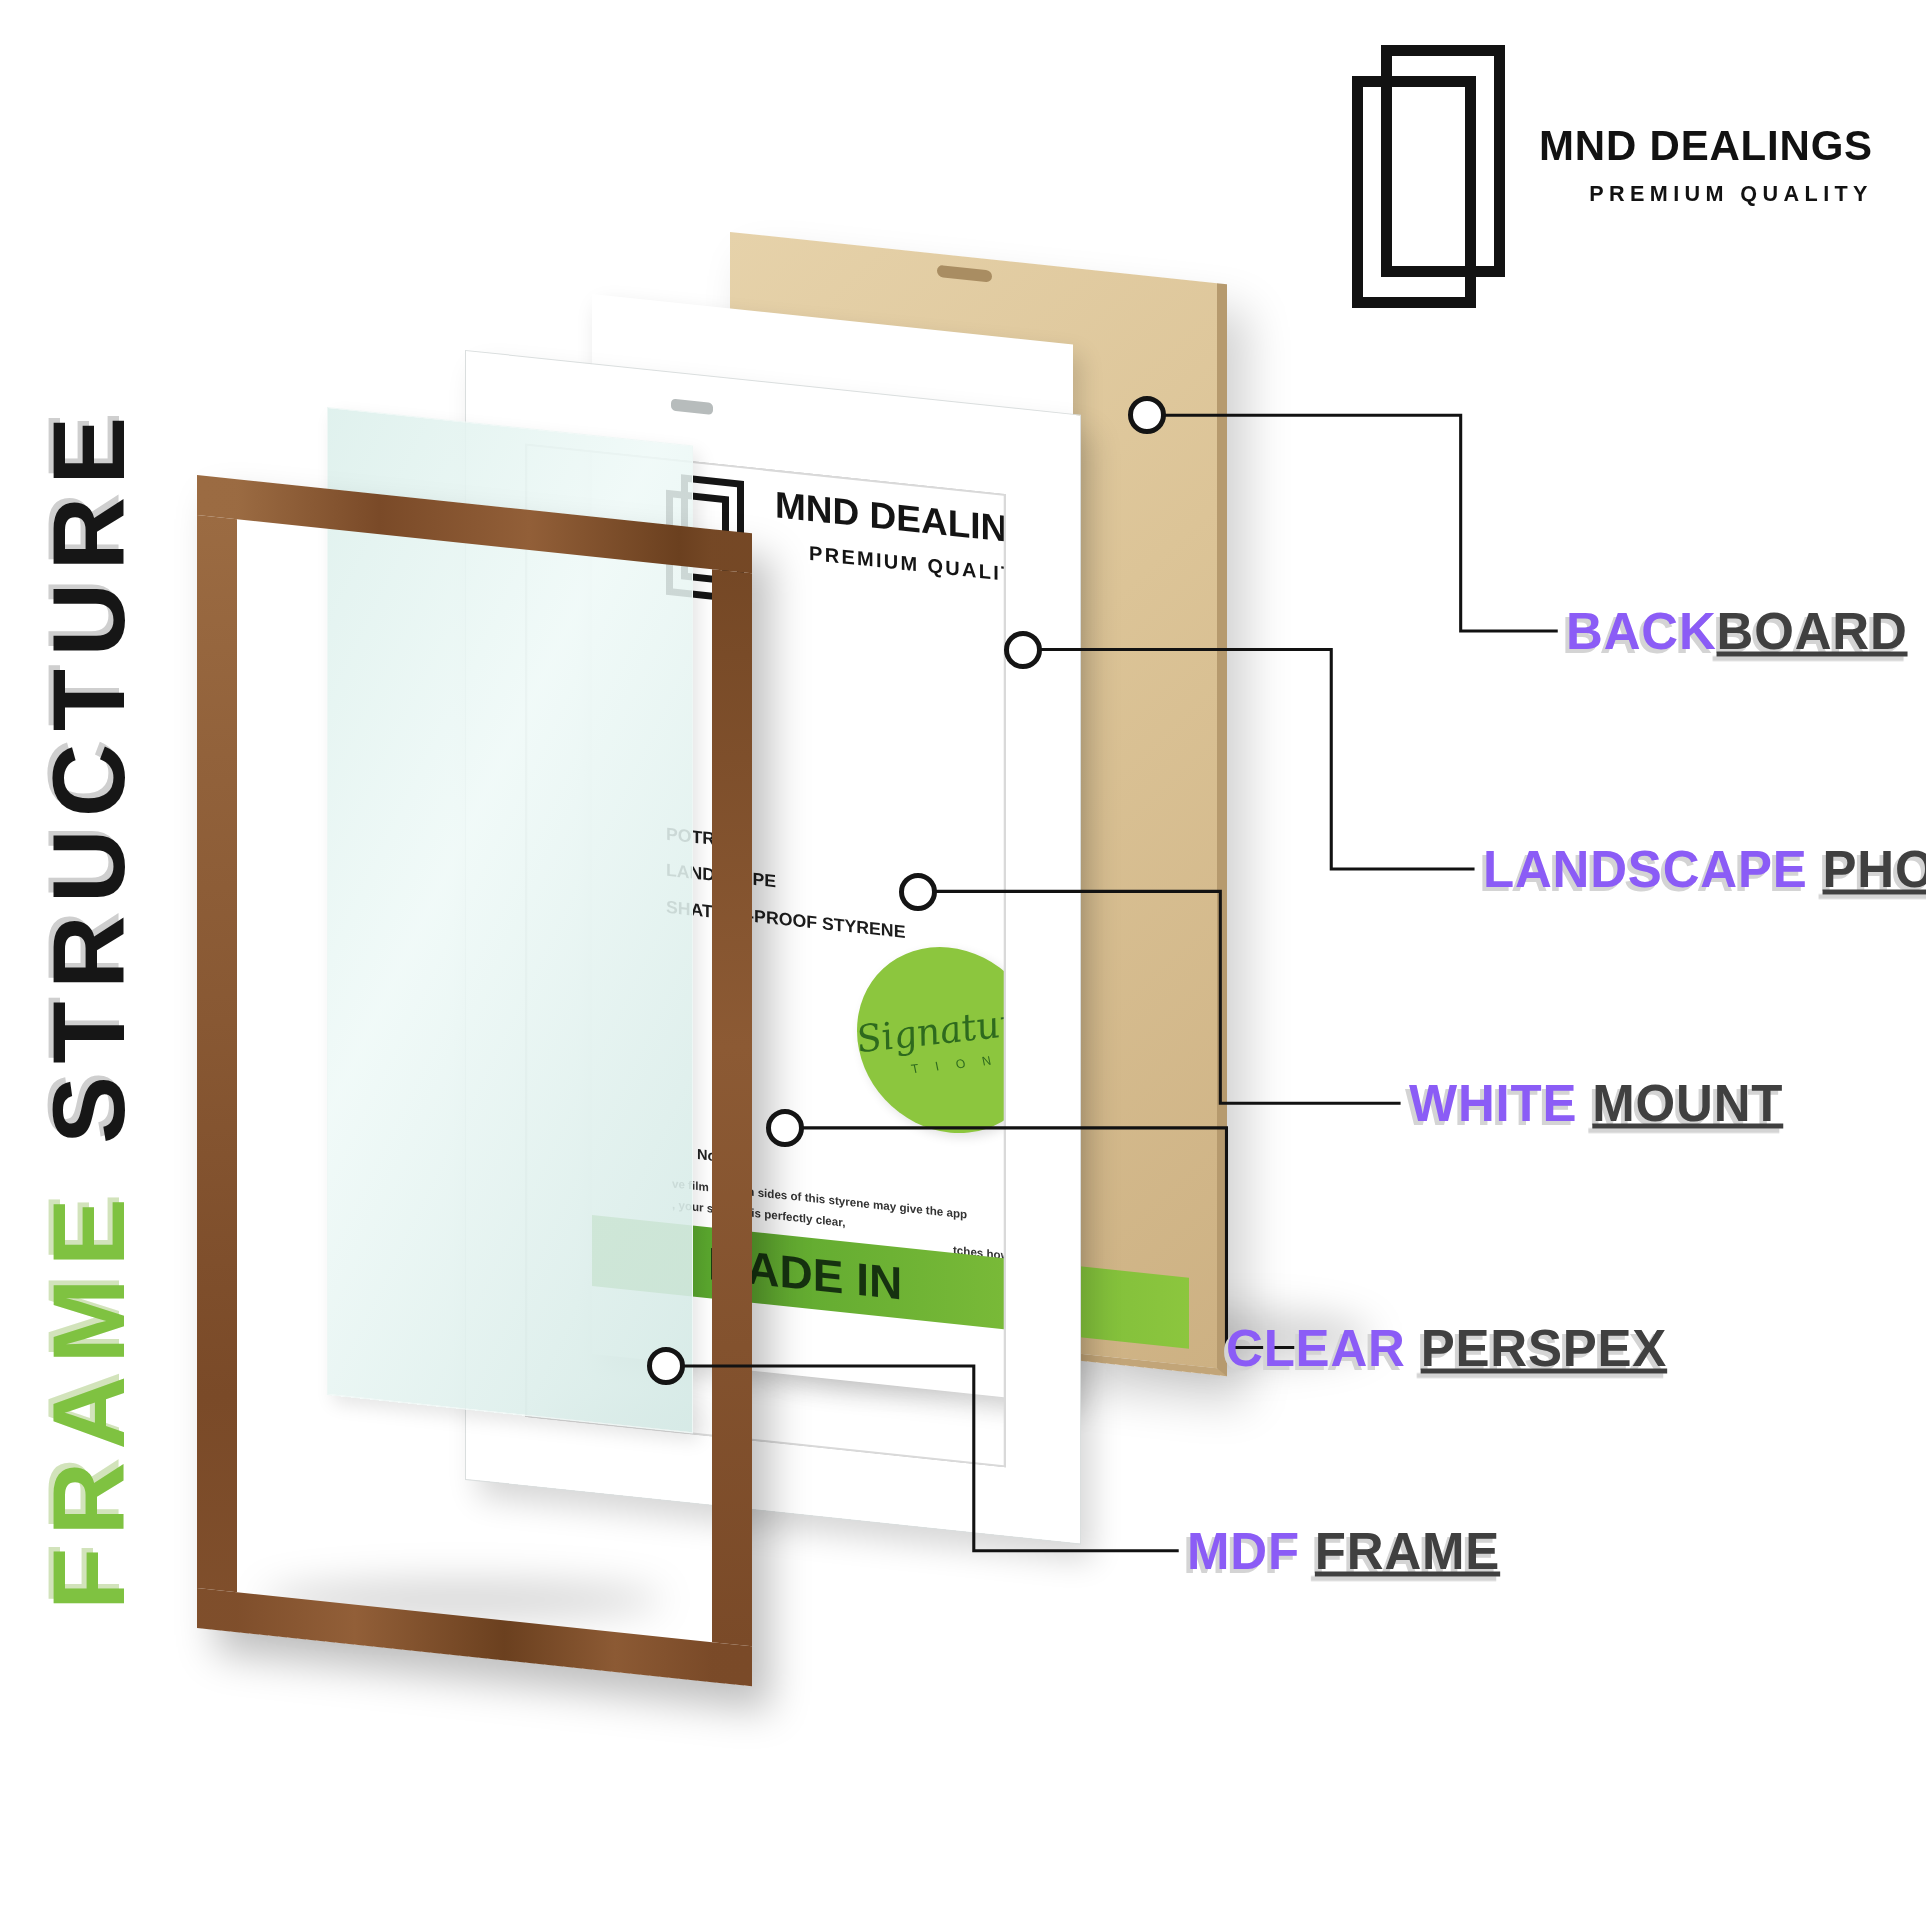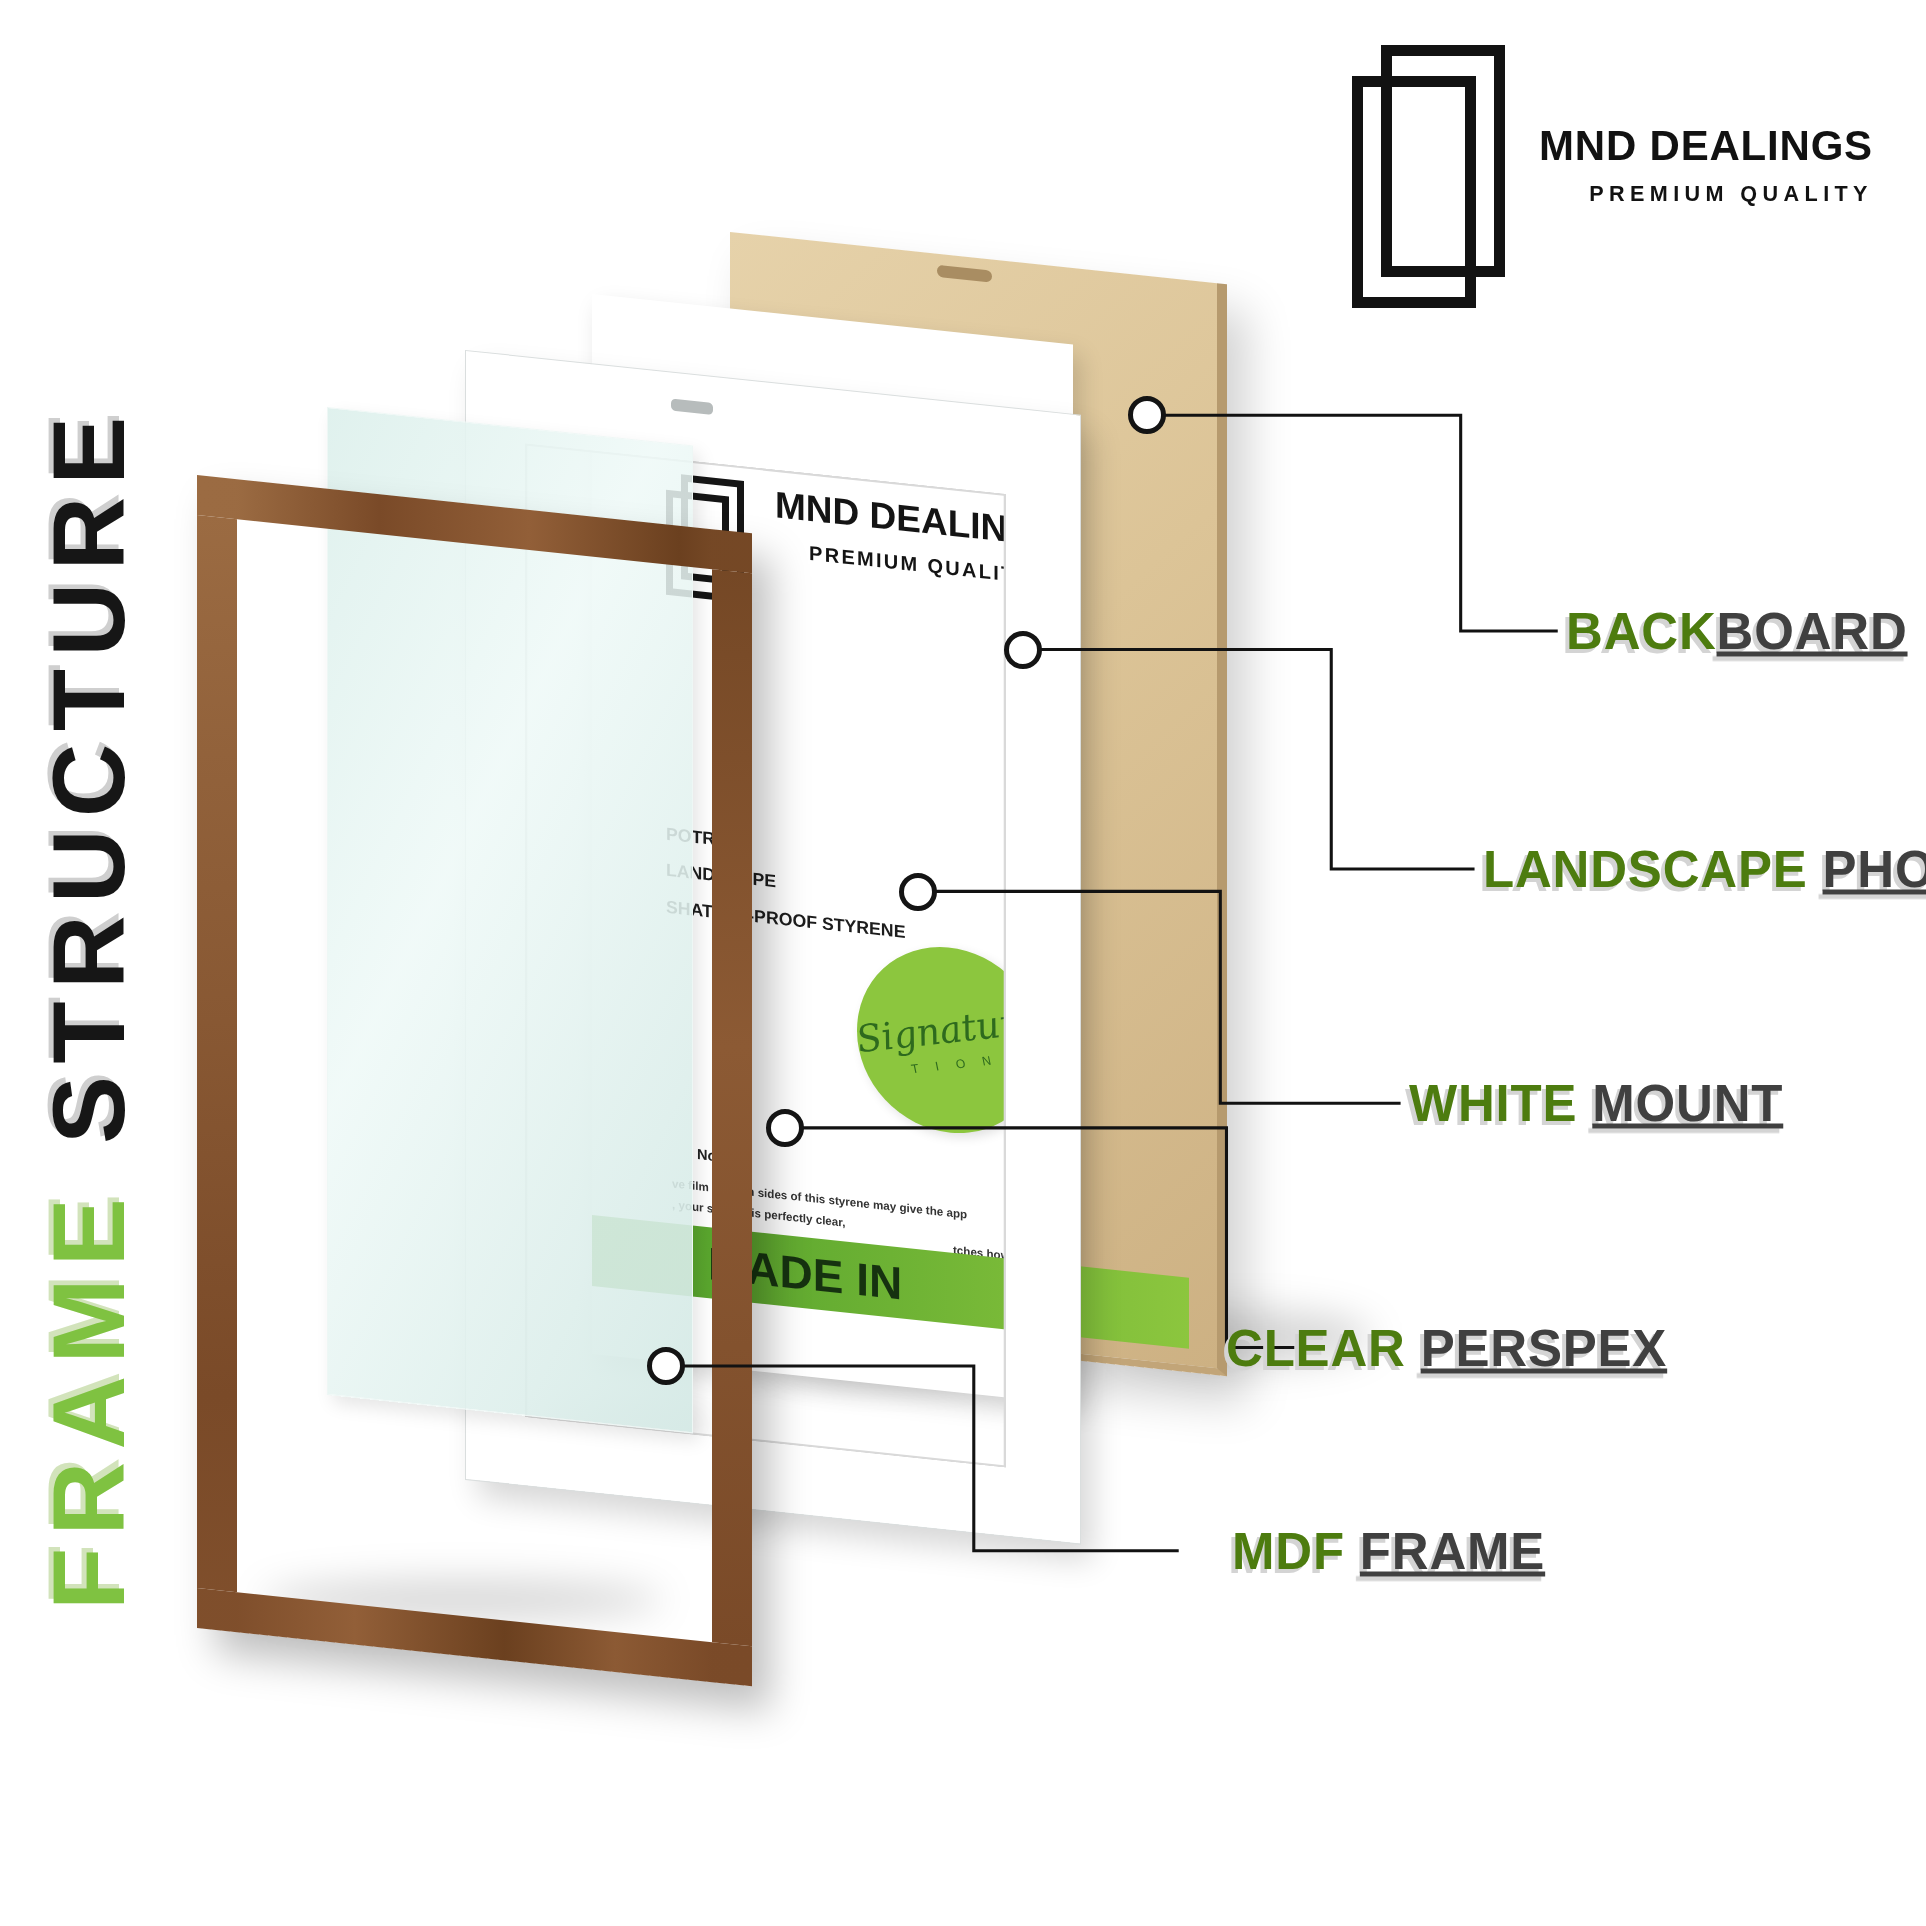--- a/index.html
+++ b/index.html
@@ -95,21 +95,21 @@
   .lines-svg{position:absolute;left:0;top:0;z-index:55;pointer-events:none;}
   .callout-dot{
     position:absolute;width:28px;height:28px;border:5.4px solid #141414;background:#ffffff;
     border-radius:50%;transform:translate(-50%,-50%);z-index:58;
   }
   .callout-label{
     position:absolute;transform:translateY(-50%);z-index:60;white-space:nowrap;
     font-size:51px;font-weight:900;letter-spacing:0.8px;
     text-shadow:-3.9px 4.6px 0 #d4d4d4;
   }
-  .lg{color:#4d7c0f;}
+  .lg{color:#8b5cf6;}
   .lb{color:#404040;text-decoration:underline;}
 </style>
 </head>
 <body>
 
 <div class="canvas">
 
   <div class="vertical-title">
     <span class="t-green">FRAME</span><span class="t-black">STRUCTURE</span>
   </div>
@@ -186,18 +186,18 @@
   </div>
   <div class="callout-label" style="left:1483px;top:869px;">
     <span class="lg">LANDSCAPE </span><span class="lb">PHOTO</span>
   </div>
   <div class="callout-label" style="left:1409px;top:1103px;">
     <span class="lg">WHITE </span><span class="lb">MOUNT</span>
   </div>
   <div class="callout-label" style="left:1226px;top:1348px;">
     <span class="lg">CLEAR </span><span class="lb">PERSPEX</span>
   </div>
-  <div class="callout-label" style="left:1187px;top:1551px;margin-left:45px;">
+  <div class="callout-label" style="left:1187px;top:1551px;">
     <span class="lg">MDF </span><span class="lb">FRAME</span>
   </div>
 
 </div>
 
 
 </body></html>

